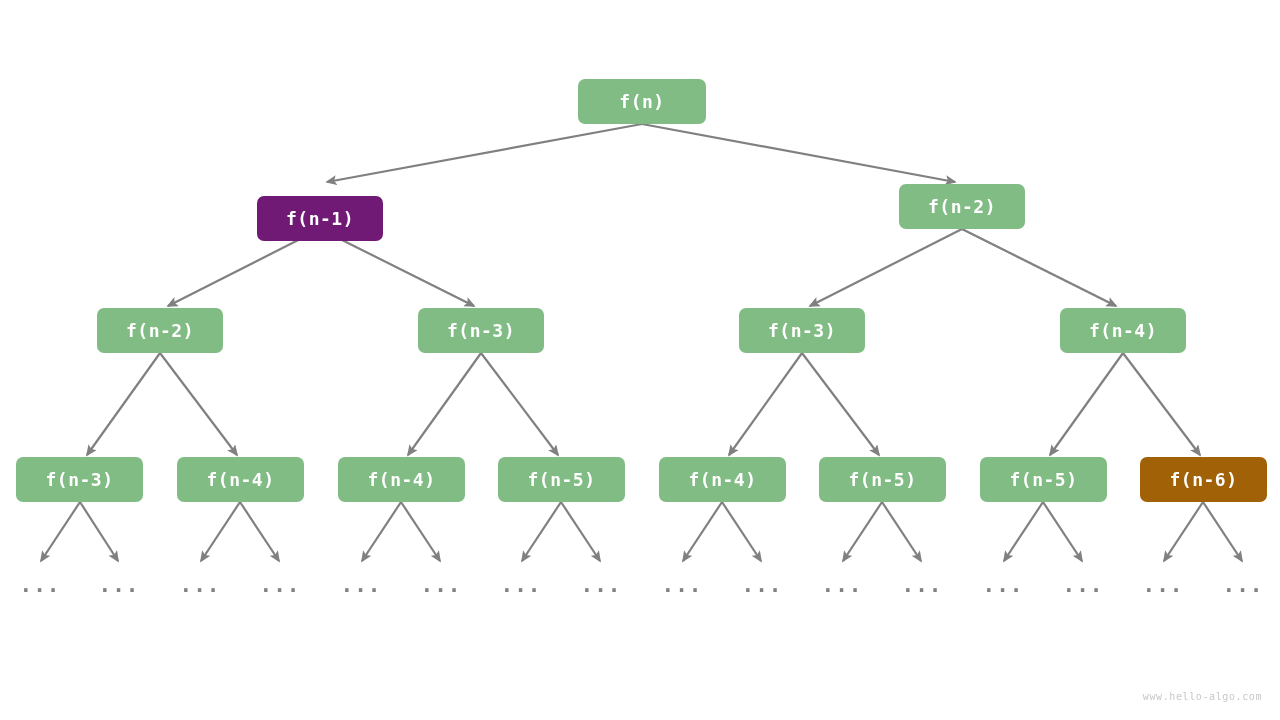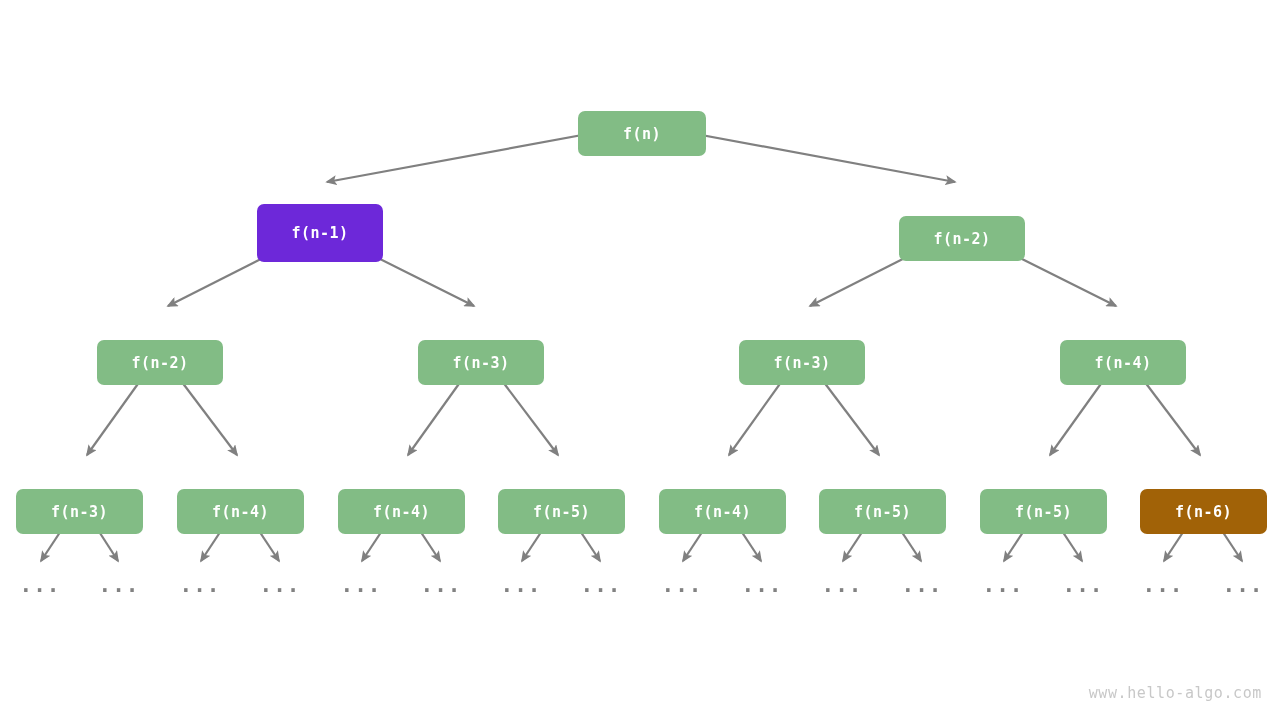--- a/index.html
+++ b/index.html
@@ -29,46 +29,45 @@
   .node {
     position: absolute;
     box-sizing: border-box;
     background: #82bc85;
     color: #ffffff;
     border-radius: 7px;
     display: flex;
     align-items: center;
     justify-content: center;
     font-family: "DejaVu Sans Mono", "Liberation Mono", monospace;
-    font-size: 15px;
+    font-size: 18px;
     font-weight: 700;
     letter-spacing: 0.5px;
     white-space: nowrap;
     z-index: 2;
-    margin-top: 32px;
   }
   .ellipsis {
     position: absolute;
     color: #828282;
     font-family: "DejaVu Sans Mono", "Liberation Mono", monospace;
     font-size: 21px;
     font-weight: 700;
     line-height: 1;
     letter-spacing: 1px;
     transform: translate(-50%, -50%);
     z-index: 2;
     white-space: nowrap;
   }
   #watermark {
     position: absolute;
     right: 18px;
     bottom: 18px;
     color: #c8c8c8;
     font-family: "DejaVu Sans Mono", "Liberation Mono", monospace;
-    font-size: 15px;
+    font-size: 10px;
     letter-spacing: 0.6px;
     white-space: nowrap;
   }
 </style>
 </head>
 <body>
 
 <div id="canvas">
 
   <svg id="edges" viewBox="0 0 1280 720" xmlns="http://www.w3.org/2000/svg">
@@ -106,21 +105,21 @@
         <line x1="882" y1="502" x2="921" y2="561" stroke="#808080" stroke-width="2.2" marker-end="url(#arrowhead)"></line>
         <line x1="1043" y1="502" x2="1004" y2="561" stroke="#808080" stroke-width="2.2" marker-end="url(#arrowhead)"></line>
         <line x1="1043" y1="502" x2="1082" y2="561" stroke="#808080" stroke-width="2.2" marker-end="url(#arrowhead)"></line>
         <line x1="1203" y1="502" x2="1164" y2="561" stroke="#808080" stroke-width="2.2" marker-end="url(#arrowhead)"></line>
         <line x1="1203" y1="502" x2="1242" y2="561" stroke="#808080" stroke-width="2.2" marker-end="url(#arrowhead)"></line>
       </g>
   </svg>
 
   <div id="node-layer">
       <div class="node" style="left: 578px; top: 79px; width: 128px; height: 45px; background: rgb(130, 188, 133); color: rgb(255, 255, 255);">f(n)</div>
-      <div class="node" style="left: 257px; top: 172px; width: 126px; height: 58px; background: #6d28d9; color: rgb(255, 255, 255);">f(n-1)</div>
+      <div class="node" style="left: 257px; top: 196px; width: 126px; height: 45px; background: #701a75; color: rgb(255, 255, 255);">f(n-1)</div>
       <div class="node" style="left: 899px; top: 184px; width: 126px; height: 45px; background: rgb(130, 188, 133); color: rgb(255, 255, 255);">f(n-2)</div>
       <div class="node" style="left: 97px; top: 308px; width: 126px; height: 45px; background: rgb(130, 188, 133); color: rgb(255, 255, 255);">f(n-2)</div>
       <div class="node" style="left: 418px; top: 308px; width: 126px; height: 45px; background: rgb(130, 188, 133); color: rgb(255, 255, 255);">f(n-3)</div>
       <div class="node" style="left: 739px; top: 308px; width: 126px; height: 45px; background: rgb(130, 188, 133); color: rgb(255, 255, 255);">f(n-3)</div>
       <div class="node" style="left: 1060px; top: 308px; width: 126px; height: 45px; background: rgb(130, 188, 133); color: rgb(255, 255, 255);">f(n-4)</div>
       <div class="node" style="left: 16px; top: 457px; width: 127px; height: 45px; background: rgb(130, 188, 133); color: rgb(255, 255, 255);">f(n-3)</div>
       <div class="node" style="left: 177px; top: 457px; width: 127px; height: 45px; background: rgb(130, 188, 133); color: rgb(255, 255, 255);">f(n-4)</div>
       <div class="node" style="left: 338px; top: 457px; width: 127px; height: 45px; background: rgb(130, 188, 133); color: rgb(255, 255, 255);">f(n-4)</div>
       <div class="node" style="left: 498px; top: 457px; width: 127px; height: 45px; background: rgb(130, 188, 133); color: rgb(255, 255, 255);">f(n-5)</div>
       <div class="node" style="left: 659px; top: 457px; width: 127px; height: 45px; background: rgb(130, 188, 133); color: rgb(255, 255, 255);">f(n-4)</div>

